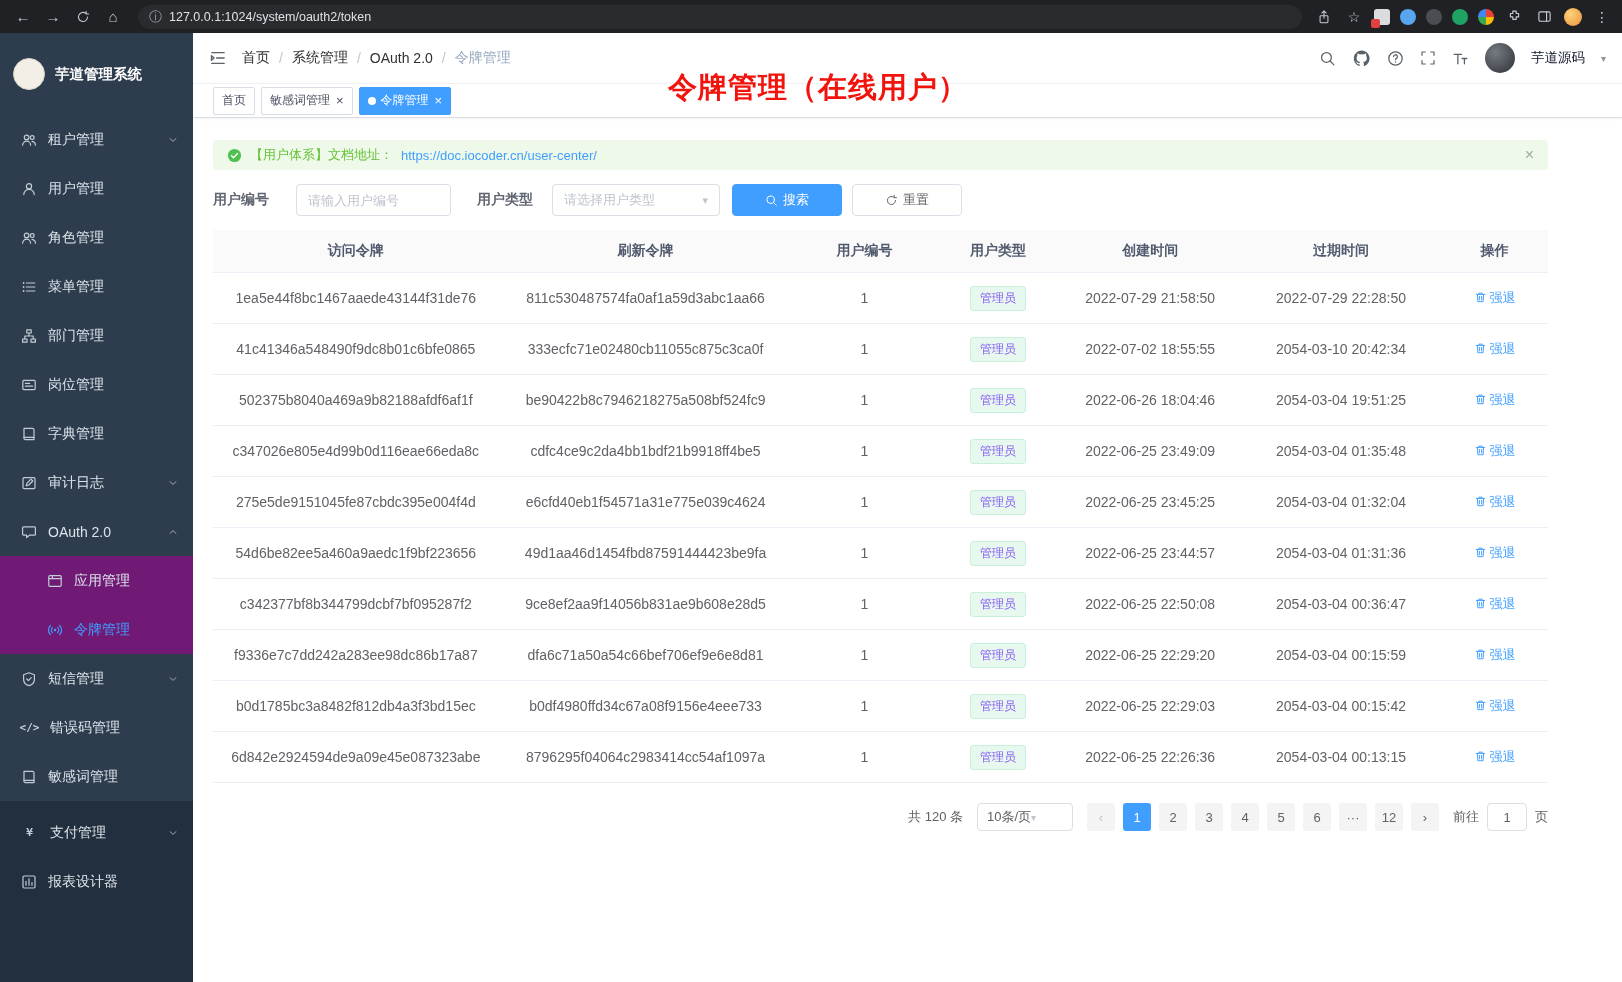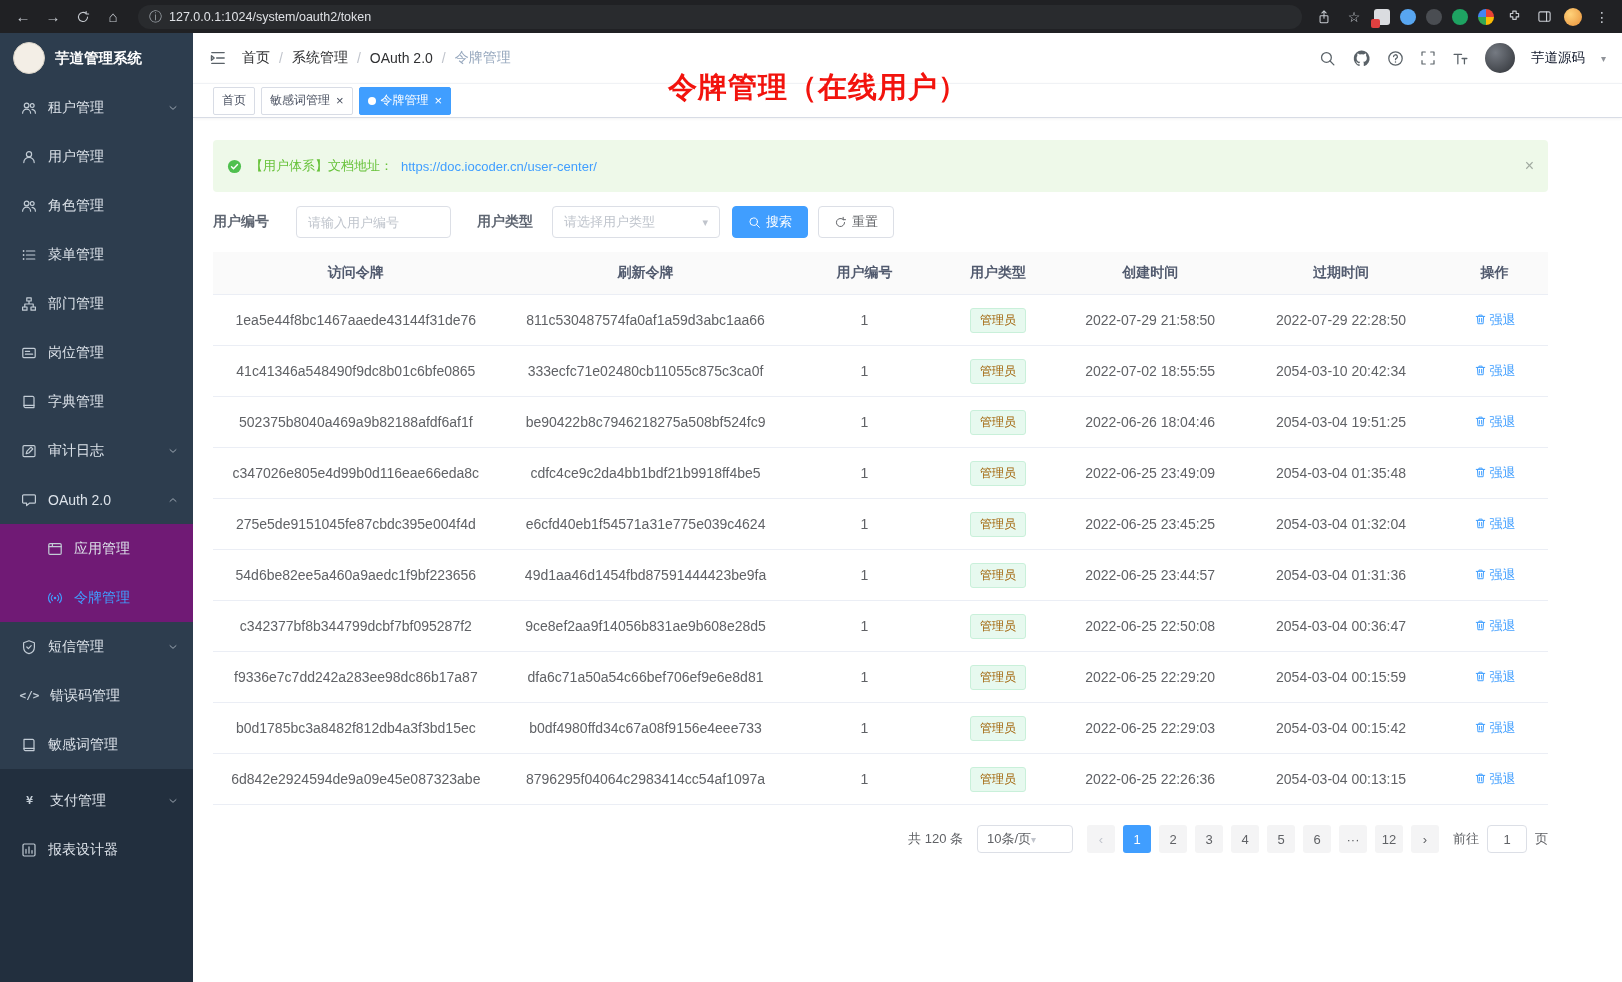--- a/index.html
+++ b/index.html
@@ -24,21 +24,21 @@
   .ext-badge{position:absolute;left:-3px;bottom:-3px;width:9px;height:9px;border-radius:2px;background:#e04040}
   .ext.blue{background:#58a6f0}.ext.dark{background:#4a4d52}.ext.green{background:#1ea362}
   .ext.multi{background:conic-gradient(#ea4335 0 25%,#fbbc04 0 50%,#34a853 0 75%,#4285f4 0)}
   .profile-dot{width:18px;height:18px;border-radius:50%;cursor:pointer;
                background:radial-gradient(circle at 35% 35%,#ffd27a,#e8913a)}
 
   
   .sidebar{position:absolute;top:33px;left:0;width:193px;height:949px;background:#222f3e;
            display:flex;flex-direction:column;overflow:hidden}
   .logo{height:50px;background:#2d3d4e;display:flex;align-items:center;gap:10px;
-        padding:0 13px;color:#fff;font-size:14.5px;font-weight:700;flex:0 0 auto}
+        padding:16px 13px;color:#fff;font-size:14.5px;font-weight:700;flex:0 0 auto}
   .logo-avatar{width:30px;height:30px;border-radius:50%;background:#f3eee6;
                border:1px solid #d8d2c6;flex:0 0 auto}
   .menu{flex:0 0 auto}
   .mi{height:49px;display:flex;align-items:center;gap:11px;padding:0 14px 0 20px;
       background:#2d3d4e;color:#dde3ea;font-size:14px;cursor:pointer;white-space:nowrap}
   .mi .ic{width:17px;color:#c2ccd5;flex:0 0 auto}
   .mi .txt-ic{font-size:11px;font-weight:700;width:19px;
               font-family:"DejaVu Sans Mono","Liberation Mono",monospace}
   .mi-label{flex:1;overflow:hidden;text-overflow:ellipsis}
   .mi.child{padding-left:46px;background:#701a75}
@@ -71,49 +71,49 @@
   .tag{display:inline-flex;align-items:center;gap:5px;height:26px;padding:0 8px;
        border:1px solid #d8dce5;border-radius:2px;background:#fff;color:#495060;
        font-size:12px;cursor:pointer}
   .tag.active{background:#409eff;border-color:#409eff;color:#fff}
   .tag .dot{width:8px;height:8px;border-radius:50%;background:#fff}
   .tag-close{font-size:13px;margin-left:1px}
 
   .content{flex:1;padding:22px 74px 0 20px}
 
   .alert{height:30px;background:#eef9e9;border-radius:4px;display:flex;align-items:center;
-         gap:8px;padding:11px 14px;margin-bottom:14px}
+         gap:8px;padding:0 14px;margin-bottom:14px}
   .alert-text{color:#67c23a;font-size:13px}
   .alert-link{color:#409eff;font-size:13px;cursor:pointer}
   .alert-close{margin-left:auto;color:#a0aaa0;font-size:16px;cursor:pointer}
 
   .filters{display:flex;align-items:center;margin-bottom:14px;font-size:14px}
   .flabel{font-weight:700;color:#5f6672}
   .finput{width:155px;height:32px;border:1px solid #dcdfe6;border-radius:4px;
           padding:0 11px;font-size:13px;color:#606266;outline:none;
           font-family:inherit;box-sizing:border-box}
   .finput::placeholder{color:#bfc4cc}
   .fselect{width:168px;height:32px;border:1px solid #dcdfe6;border-radius:4px;
            display:flex;align-items:center;justify-content:space-between;
            padding:0 11px;box-sizing:border-box;cursor:pointer}
   .fselect .ph{color:#bfc4cc;font-size:13px}
   .fselect .sel-caret{color:#c0c4cc;font-size:11px}
   .sp1{width:27px}.sp2{width:26px}.sp3{width:19px}.sp4{width:12px}.sp5{width:10px}
-  .btn{height:32px;display:inline-flex;align-items:center;gap:5px;padding:0 15px;
+  .btn{height:32px;display:inline-flex;align-items:center;gap:5px;padding:0 32px;
        border-radius:4px;font-size:13px;border:1px solid #dcdfe6;background:#fff;
        color:#606266;cursor:pointer;font-family:inherit}
   .btn.primary{background:#409eff;border-color:#409eff;color:#fff}
 
   .table{width:100%;border-collapse:collapse;font-size:14px;color:#606266;table-layout:fixed}
   .table th{height:40px;background:#fafafa;color:#515a6e;font-weight:700;font-size:14px;
             text-align:center;border-bottom:1px solid #ebeef5;white-space:nowrap}
   .table td{height:48px;text-align:center;border-bottom:1px solid #ebeef5;
             white-space:nowrap;overflow:hidden;text-overflow:ellipsis}
   .tag-success{display:inline-block;padding:3px 9px;font-size:12px;border-radius:3px;
-               background:#e7f9ef;color:#a16207;border:1px solid #c9f0da}
+               background:#e7f9ef;color:#8b5cf6;border:1px solid #c9f0da}
   .link-act{color:#409eff;font-size:13px;display:inline-flex;align-items:center;
             gap:3px;cursor:pointer}
 
   .pagination{display:flex;align-items:center;justify-content:flex-end;gap:14px;
               margin-top:20px;font-size:13px;color:#606266}
   .psize{width:96px;height:28px;border:1px solid #dcdfe6;border-radius:4px;display:flex;
          align-items:center;padding:0 9px;
          box-sizing:border-box;cursor:pointer}
   .psize .sel-caret{color:#c0c4cc;font-size:10px}
   .pbtns{display:flex;align-items:center;gap:8px}

